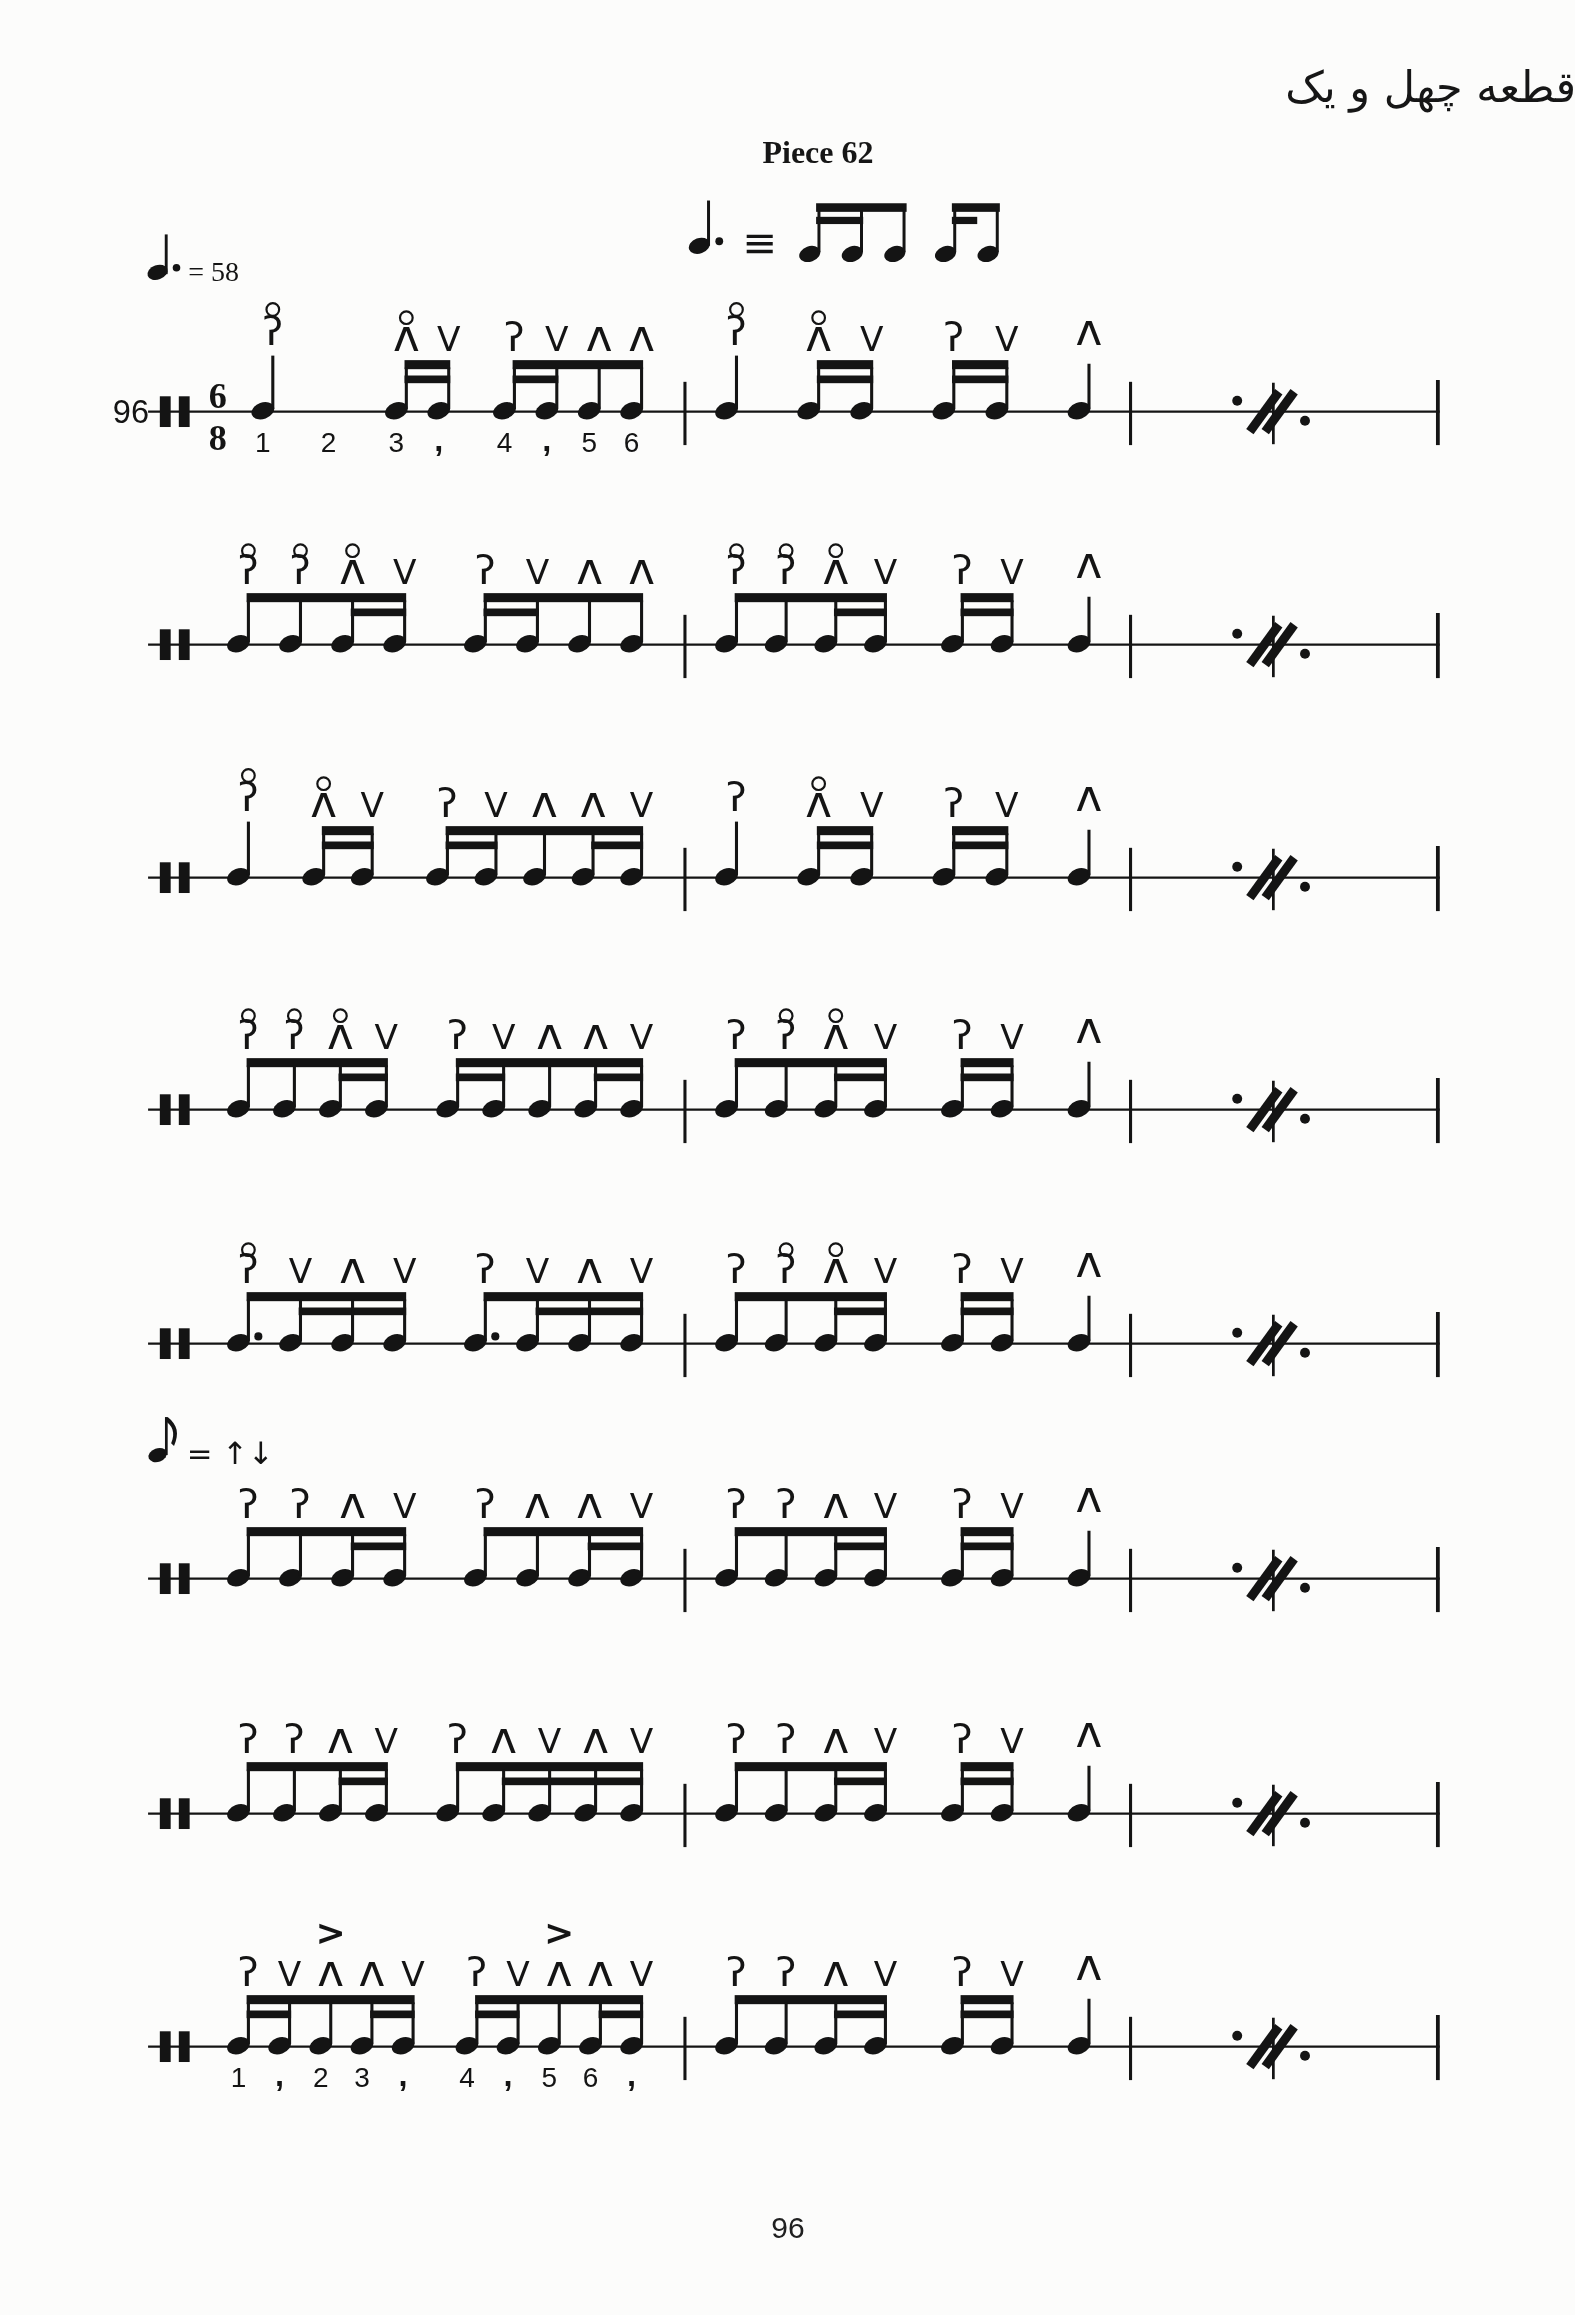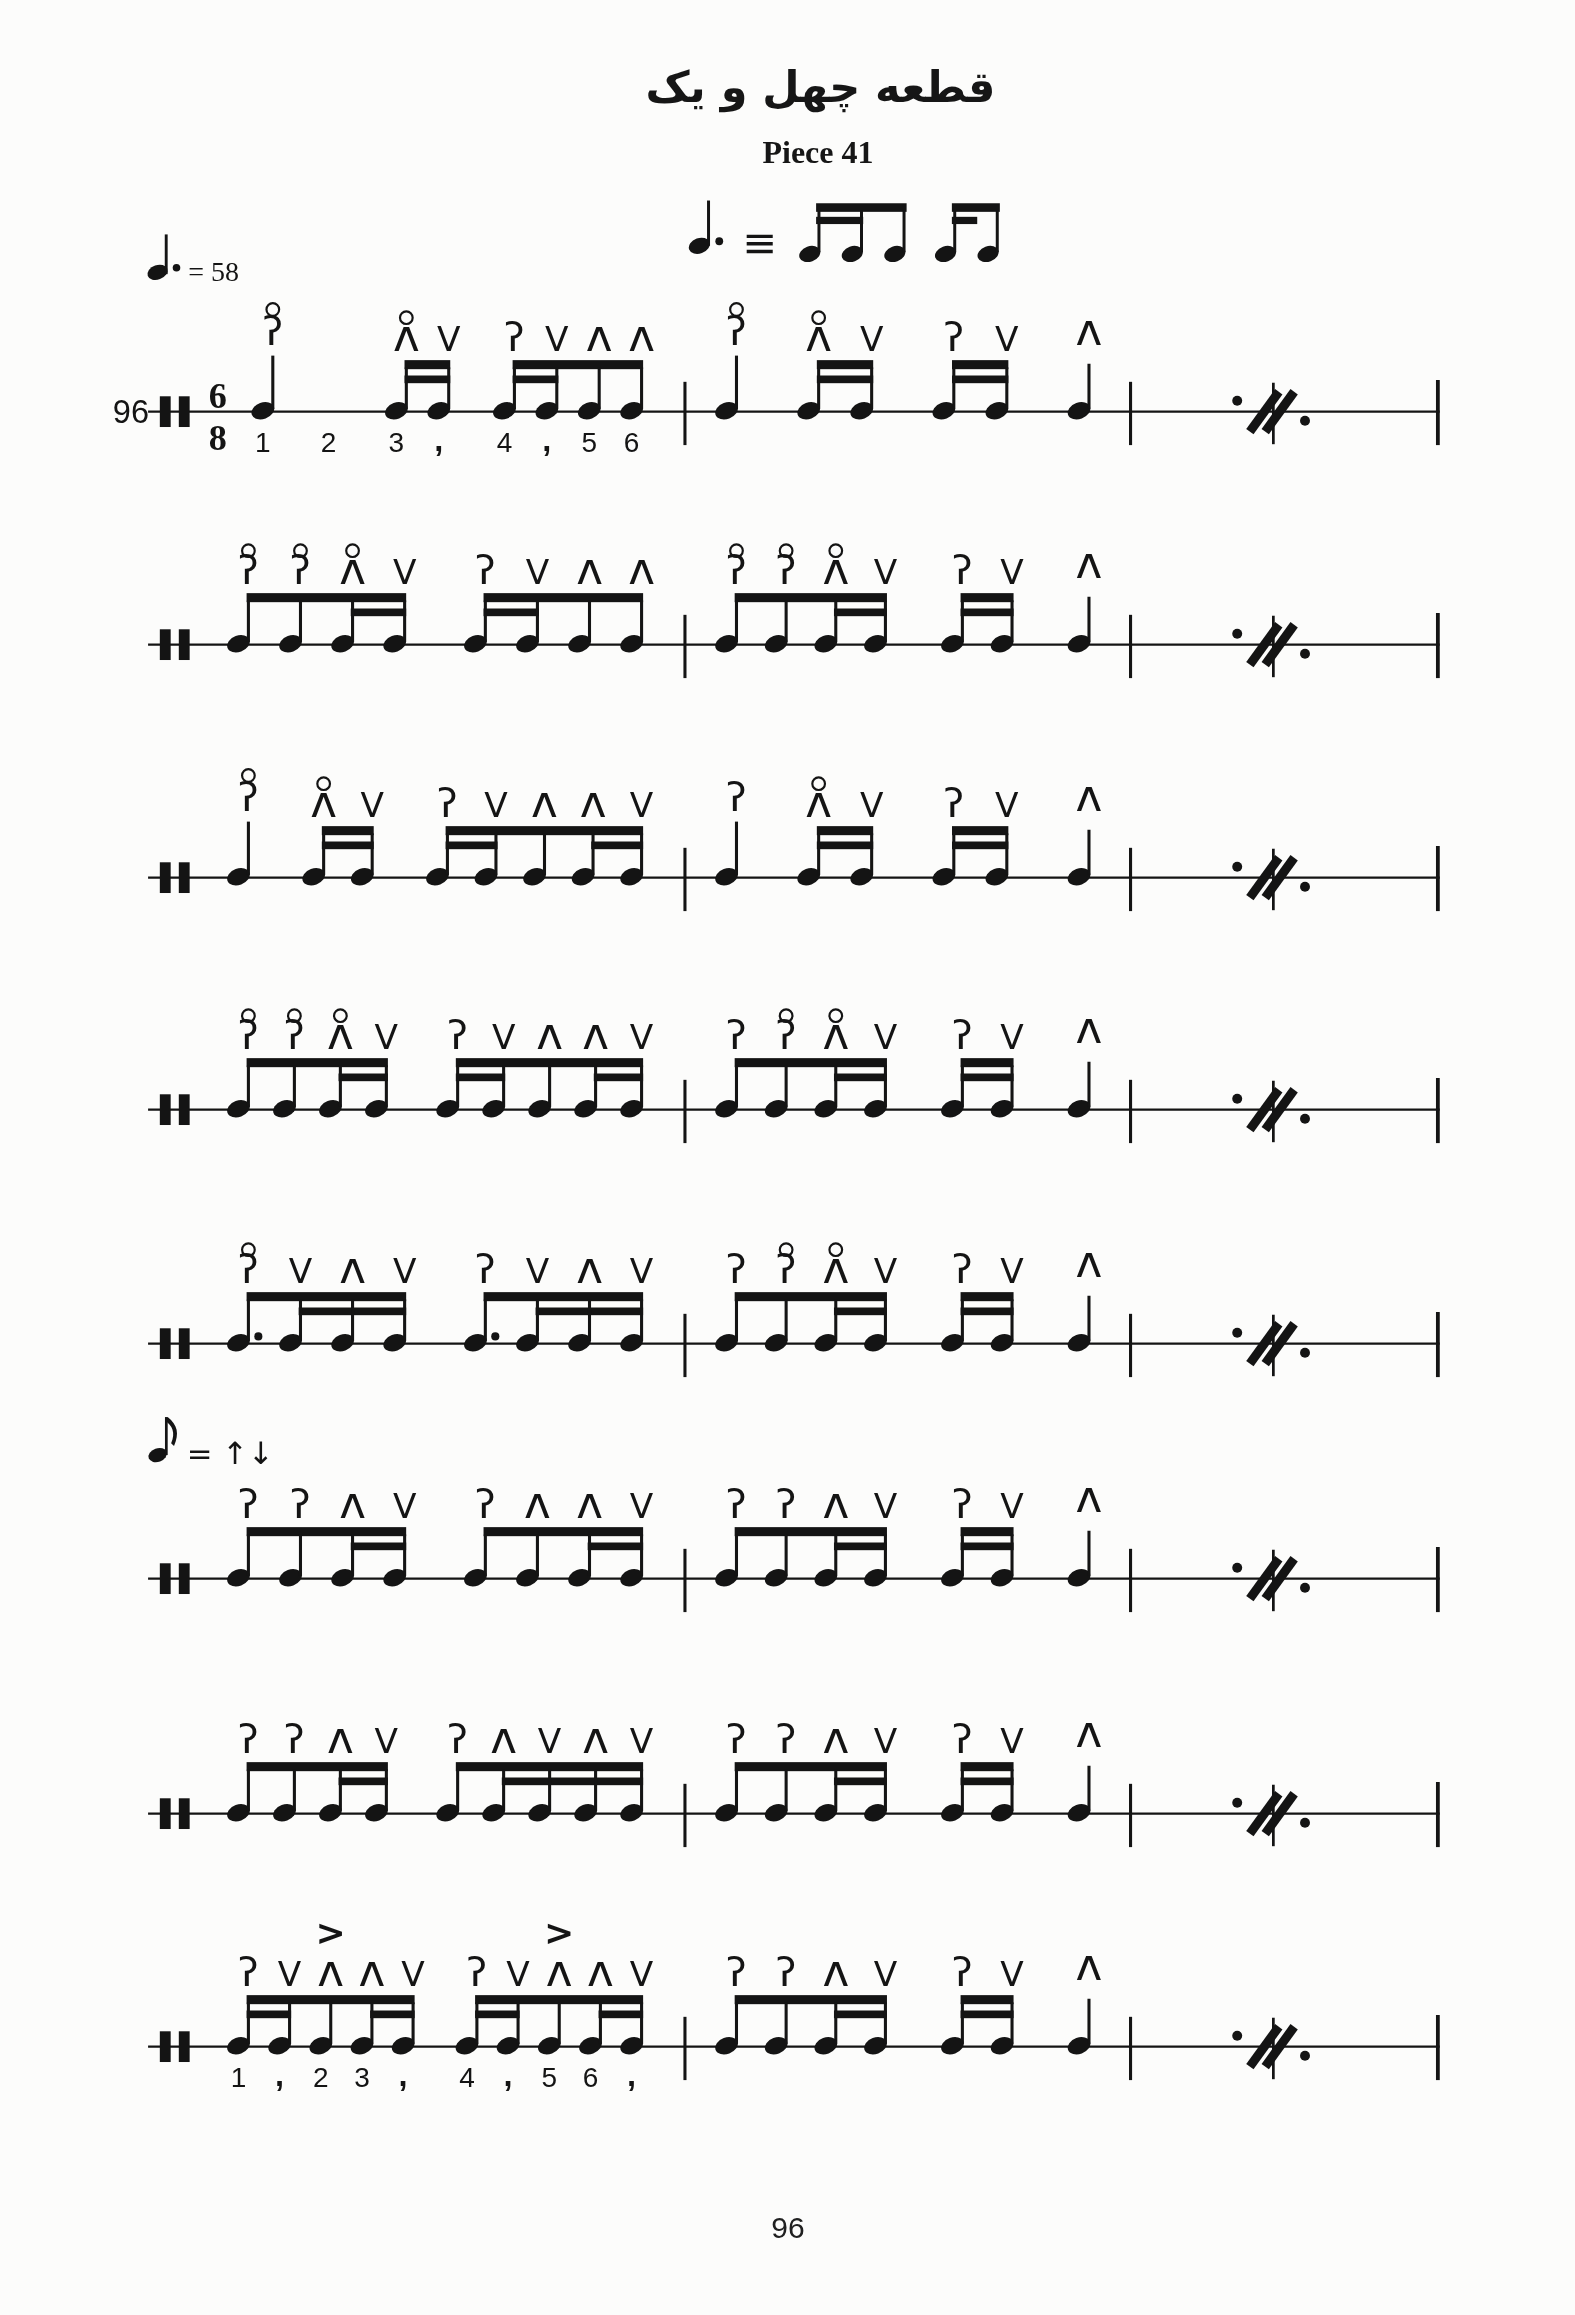--- a/index.html
+++ b/index.html
@@ -1,34 +1,34 @@
 <!DOCTYPE html>
 <html style="font-size:14.5px"><head>
 <meta charset="utf-8">
 <style>
   html,body{margin:0;padding:0;background:#e9e9e9;}
   .page{position:relative;width:1576px;height:2316px;background:#fcfcfb;overflow:hidden;
         font-family:"Liberation Sans",sans-serif;color:#141414;}
   .abs{position:absolute;}
   .title-fa{position:absolute;top:62px;left:0;width:100%;box-sizing:border-box;padding-left:65px;
-        text-align:center;font-family:"DejaVu Sans",sans-serif;font-weight:bold;font-size:43px;color:#161616;}
+        text-align:right;font-family:"DejaVu Sans",sans-serif;font-weight:normal;font-size:43px;color:#161616;}
   .title-en{position:absolute;top:134px;left:0;width:100%;box-sizing:border-box;padding-left:60px;
         text-align:center;font-family:"Liberation Serif",serif;font-weight:bold;font-size:32px;color:#161616;}
   .pageno{position:absolute;top:2211px;left:0;width:100%;text-align:center;
         font-family:"Liberation Sans",sans-serif;font-size:30px;color:#202020;}
   .system{position:absolute;left:0;width:1576px;height:235px;}
   svg{overflow:visible;display:block;}
 </style>
 </head>
 <body>
 
 <div class="page">
 
   <div class="title-fa" dir="rtl">قطعه چهل و یک</div>
-  <div class="title-en">Piece 41</div>
+  <div class="title-en">Piece 62</div>
 
   <svg class="abs" style="left:132px;top:229px;" width="154" height="65" viewBox="0 0 170 72">
     <ellipse cx="28" cy="48" rx="11.5" ry="8" fill="#141414" transform="rotate(-20 28 48)"></ellipse>
     <rect x="36" y="6" width="3.2" height="44" fill="#141414"></rect>
     <circle cx="49" cy="43" r="4.2" fill="#141414"></circle>
     <text x="62" y="58" font-size="31" font-family="Liberation Serif, serif" fill="#141414">= 58</text>
   </svg>
 
   <svg class="abs" style="left:674px;top:176px;" width="353" height="107" viewBox="0 0 390 118">
     <ellipse cx="28" cy="77" rx="12" ry="8.5" fill="#141414" transform="rotate(-20 28 77)"></ellipse>

